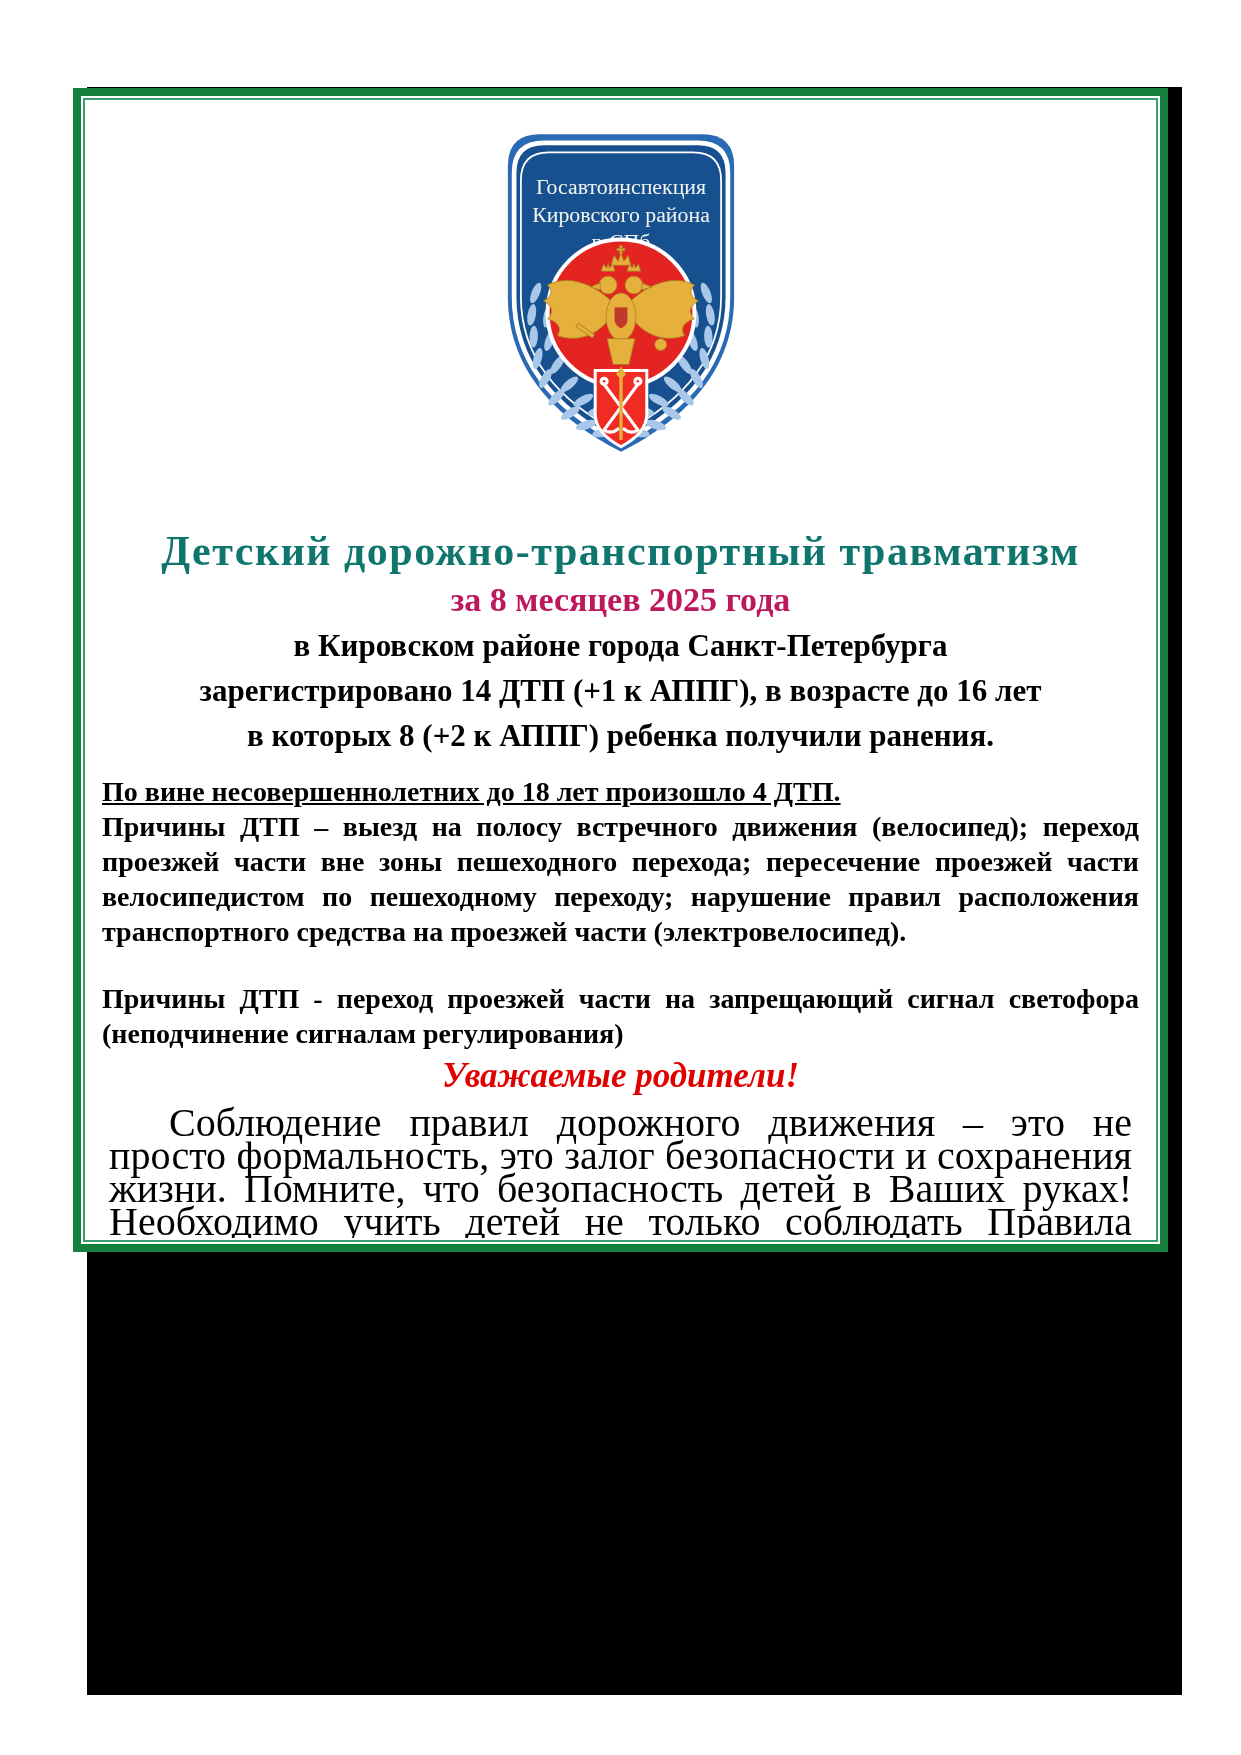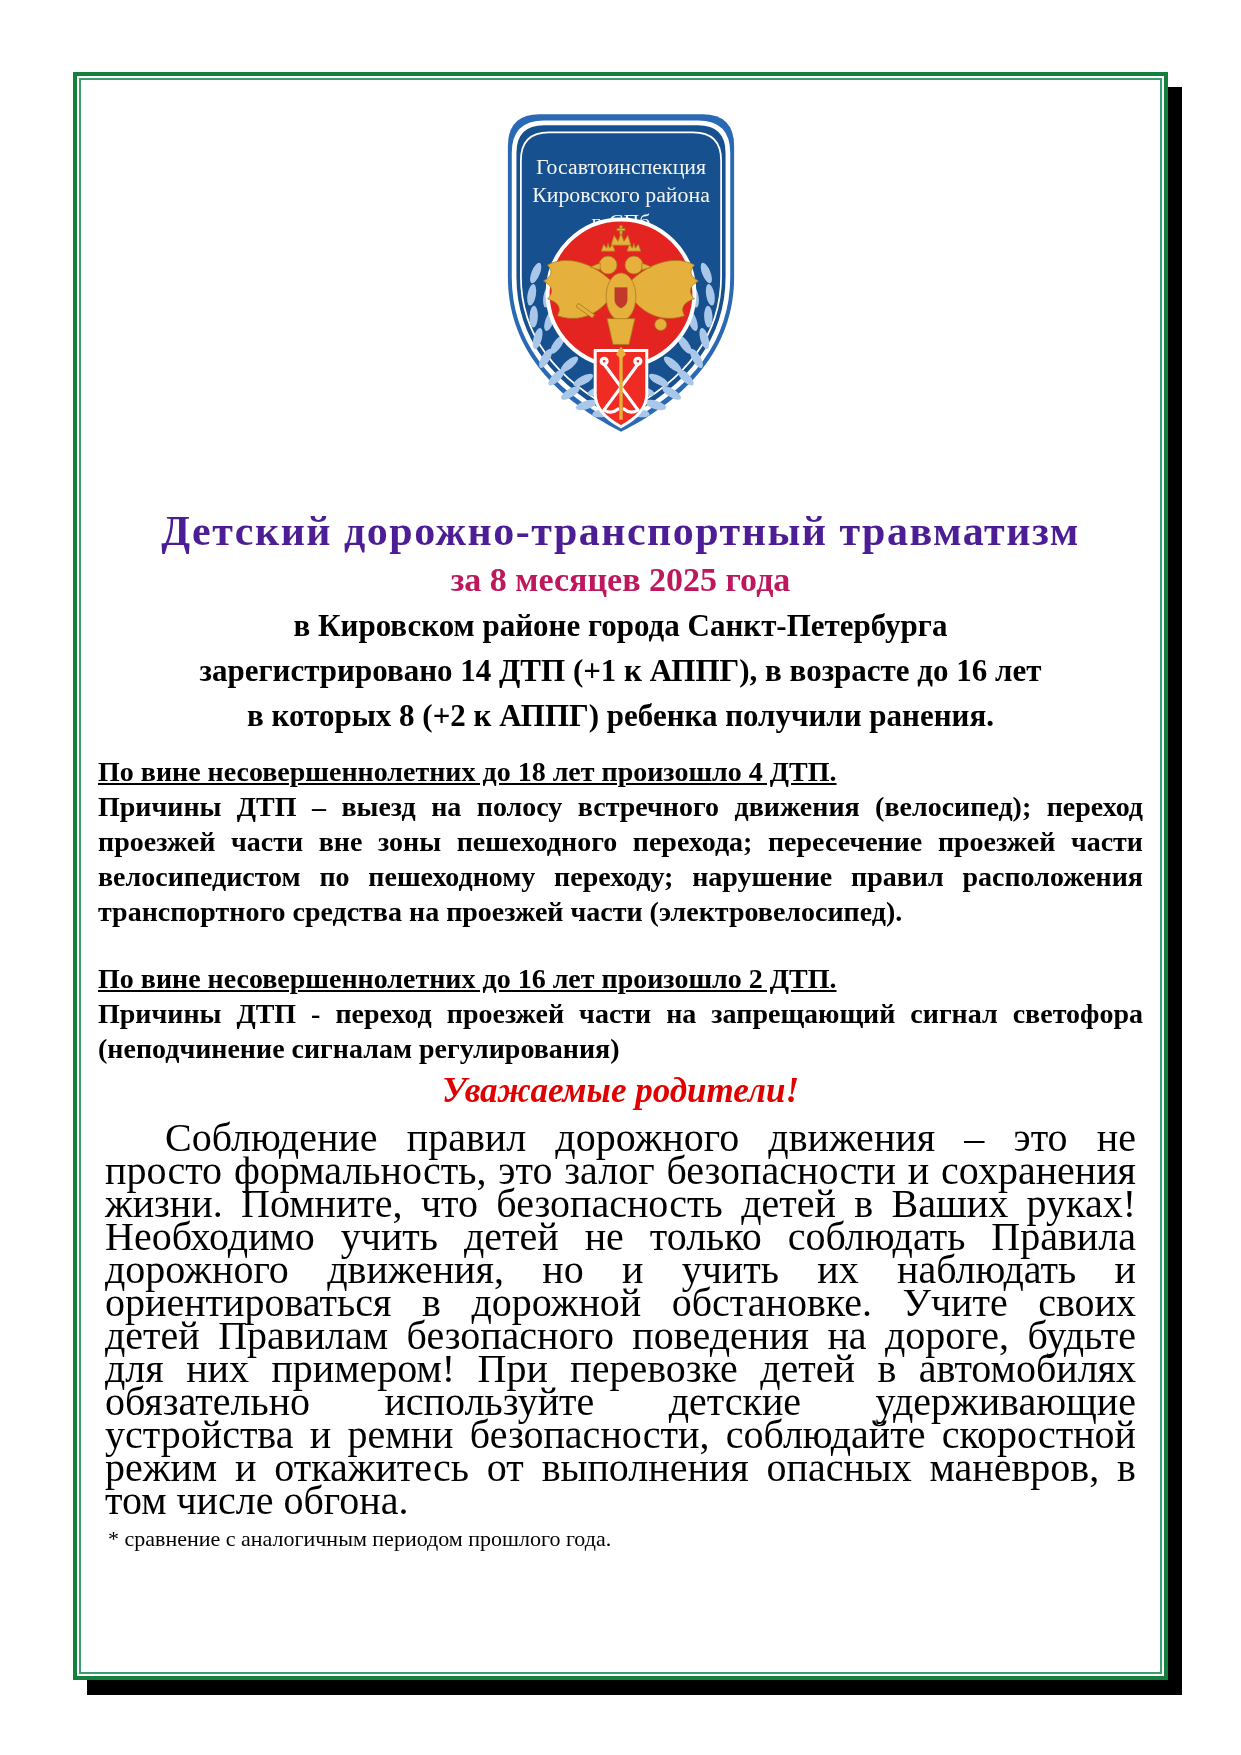--- a/index.html
+++ b/index.html
@@ -19,25 +19,25 @@
     position: absolute;
     left: 87px;
     top: 87px;
     width: 1095px;
     height: 1608px;
     background: #000000;
   }
   .frame {
     position: absolute;
     left: 73px;
-    top: 72px;
+    top: 88px;
     width: 1095px;
-    height: 1608px;
+    height: 1164px;
     box-sizing: border-box;
-    border: 4px solid #15803d;
+    border: 8px solid #15803d;
     background: #ffffff;
   }
   .frame-inner {
     position: absolute;
     inset: 2px;
     border: 2px solid #3a9d6d;
     pointer-events: none;
   }
   .content {
     position: absolute;
@@ -54,21 +54,21 @@
   }
   .header {
     margin-top: 60px;
     text-align: center;
   }
   .title1 {
     font-size: 42px;
     line-height: 50px;
     font-weight: 700;
     letter-spacing: 1.5px;
-    color: #4c1d95;
+    color: #0f766e;
   }
   .title2 {
     font-size: 34px;
     line-height: 47px;
     font-weight: 700;
     color: #be185d;
   }
   .sub {
     font-size: 31px;
     line-height: 45px;
@@ -221,21 +221,20 @@
       <div class="sub">зарегистрировано 14 ДТП (+1 к АППГ), в возрасте до 16 лет</div>
       <div class="sub">в которых 8 (+2 к АППГ) ребенка получили ранения.</div>
     </div>
 
     <div class="section-18">
       <div class="sec-heading">По вине несовершеннолетних до 18 лет произошло 4 ДТП.</div>
       <div class="sec-body">Причины ДТП – выезд на полосу встречного движения (велосипед); переход проезжей части вне зоны пешеходного перехода; пересечение проезжей части велосипедистом по пешеходному переходу; нарушение правил расположения транспортного средства на проезжей части (электровелосипед).</div>
     </div>
 
     <div class="section-16">
-      <div class="sec-heading">По вине несовершеннолетних до 16 лет произошло 2 ДТП.</div>
       <div class="sec-body">Причины ДТП - переход проезжей части на запрещающий сигнал светофора (неподчинение сигналам регулирования)</div>
     </div>
 
     <div class="appeal-heading">Уважаемые родители!</div>
     <p class="appeal-p">Соблюдение правил дорожного движения – это не просто формальность, это залог безопасности и сохранения жизни. Помните, что безопасность детей в Ваших руках! Необходимо учить детей не только соблюдать Правила дорожного движения, но и учить их наблюдать и ориентироваться в дорожной обстановке. Учите своих детей Правилам безопасного поведения на дороге, будьте для них примером! При перевозке детей в автомобилях обязательно используйте детские удерживающие устройства и ремни безопасности, соблюдайте скоростной режим и откажитесь от выполнения опасных маневров, в том числе обгона.</p>
 
     <div class="footnote">* сравнение с аналогичным периодом прошлого года.</div>
 
   </div>
 </div>

